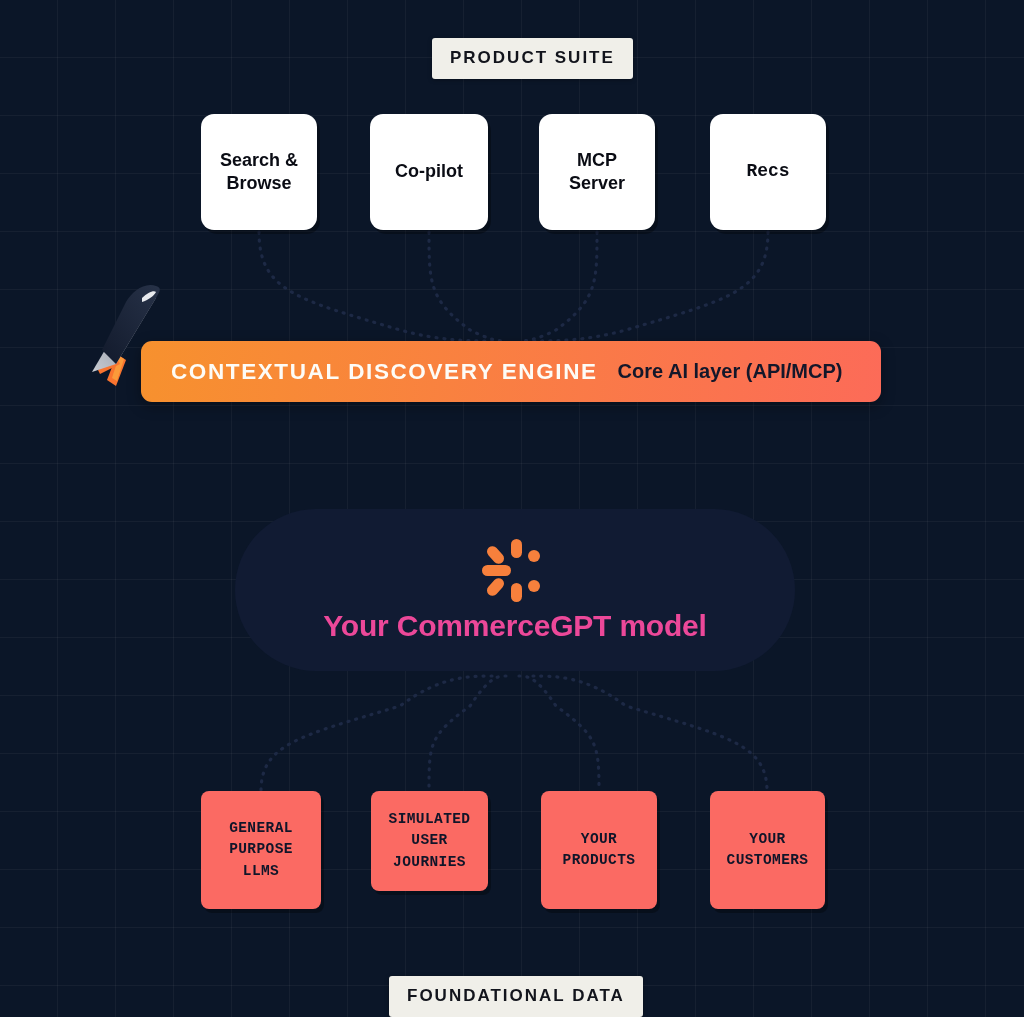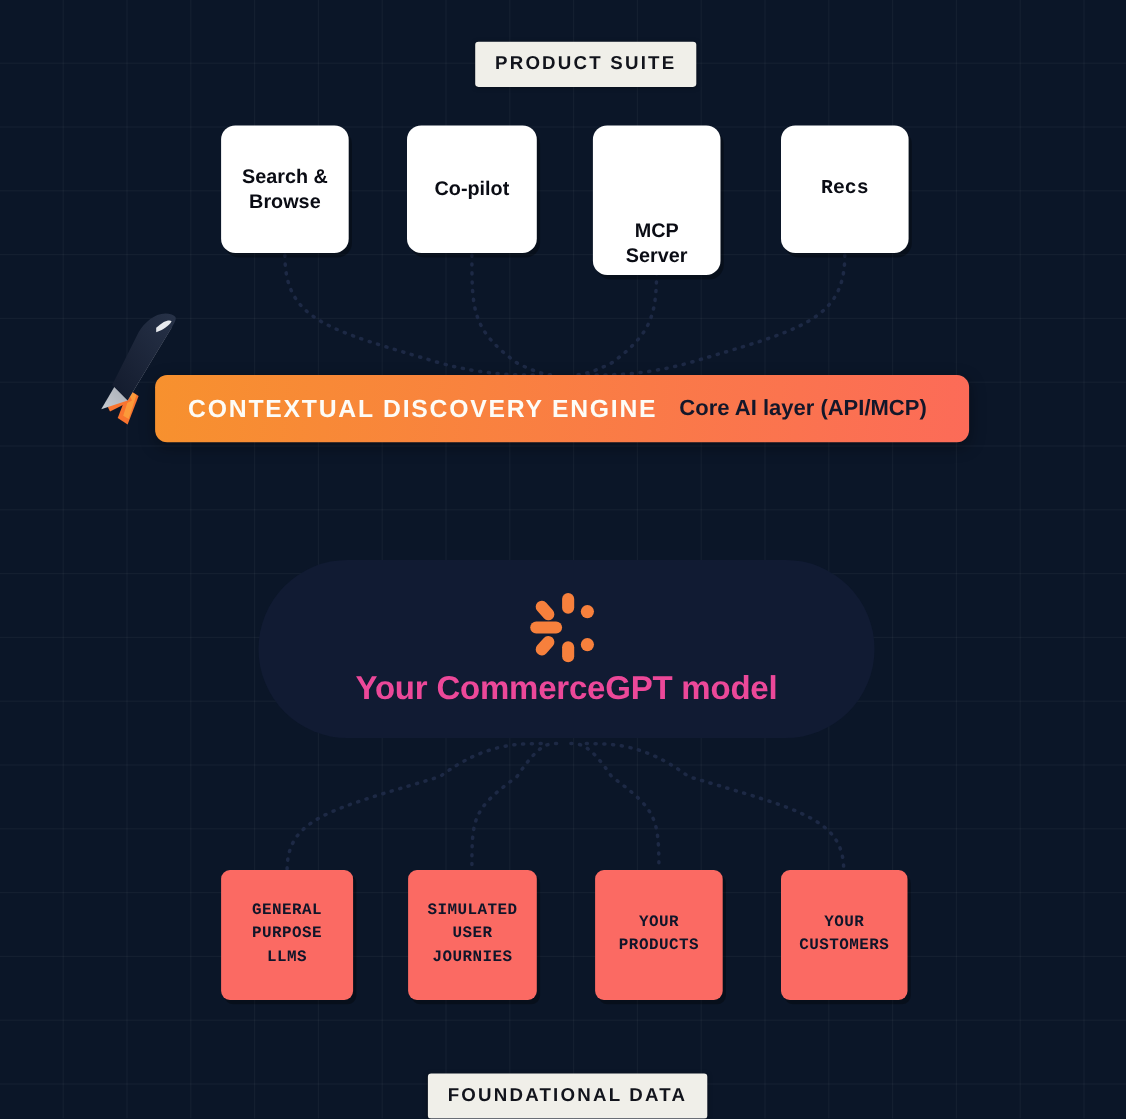--- a/index.html
+++ b/index.html
@@ -163,21 +163,21 @@
 
   <div class="product-card" id="pc-0" style="left: 201px; top: 114px; width: 116px; height: 116px; background: rgb(255, 255, 255);">
     <span>
       <span>Search &amp;</span><br>
       <span>Browse</span>
     </span>
   </div>
   <div class="product-card" id="pc-1" style="left: 370px; top: 114px; width: 118px; height: 116px; background: rgb(255, 255, 255);">
     <span>Co-pilot</span>
   </div>
-  <div class="product-card" id="pc-2" style="left: 539px; top: 114px; width: 116px; height: 136px; background: rgb(255, 255, 255); align-items: flex-end;">
+  <div class="product-card" id="pc-2" style="left: 539px; top: 114px; width: 116px; height: 116px; background: rgb(255, 255, 255);">
     <span>
       <span>MCP</span><br>
       <span>Server</span>
     </span>
   </div>
   <div class="product-card" id="pc-3" style="left: 710px; top: 114px; width: 116px; height: 116px; background: rgb(255, 255, 255); font-family: Liberation Mono, monospace;">
     <span>Recs</span>
   </div>
 
   <svg id="rocket" viewBox="0 0 90 110">
@@ -224,21 +224,21 @@
     <div id="model-title">Your CommerceGPT model</div>
   </div>
 
   <div class="data-card" id="dc-0" style="left: 201px; top: 791px; width: 120px; height: 118px; background: rgb(251, 106, 99);">
     <span>
       <span>GENERAL</span><br>
       <span>PURPOSE</span><br>
       <span>LLMS</span>
     </span>
   </div>
-  <div class="data-card" id="dc-1" style="left: 371px; top: 791px; width: 117px; height: 118px; background: rgb(251, 106, 99);">
+  <div class="data-card" id="dc-1" style="left: 371px; top: 791px; width: 117px; height: 100px; background: rgb(251, 106, 99);">
     <span>
       <span>SIMULATED</span><br>
       <span>USER</span><br>
       <span>JOURNIES</span>
     </span>
   </div>
   <div class="data-card" id="dc-2" style="left: 541px; top: 791px; width: 116px; height: 118px; background: rgb(251, 106, 99);">
     <span>
       <span>YOUR</span><br>
       <span>PRODUCTS</span>

